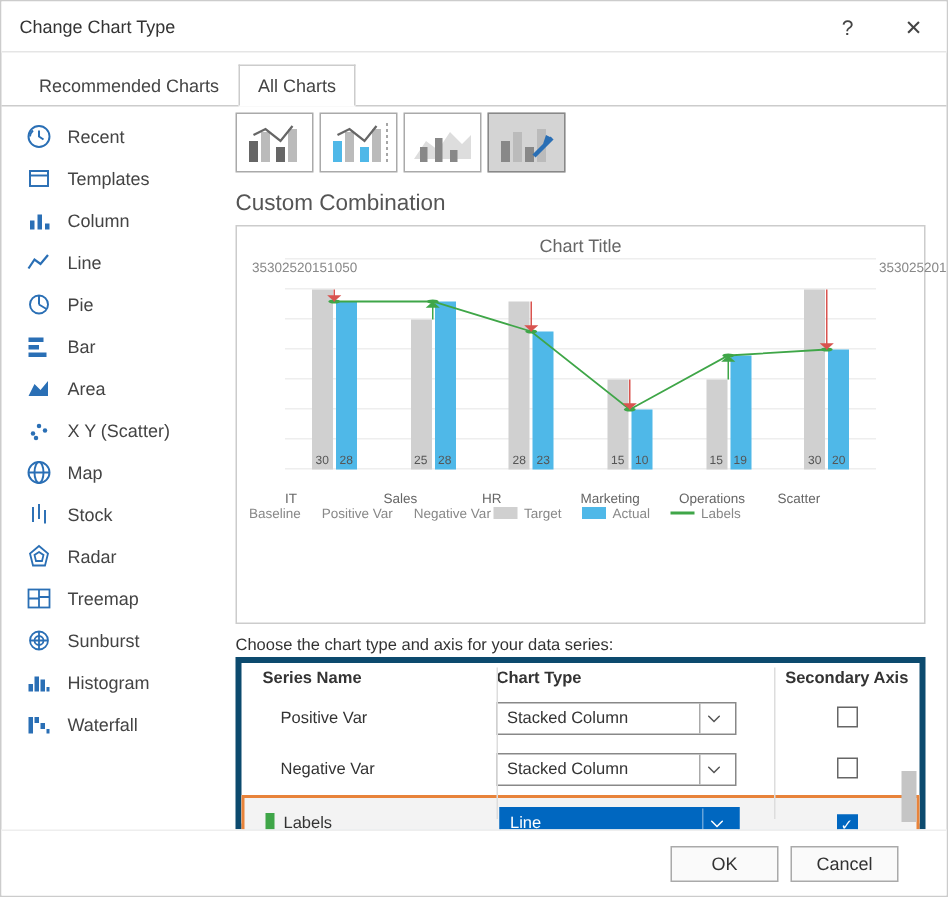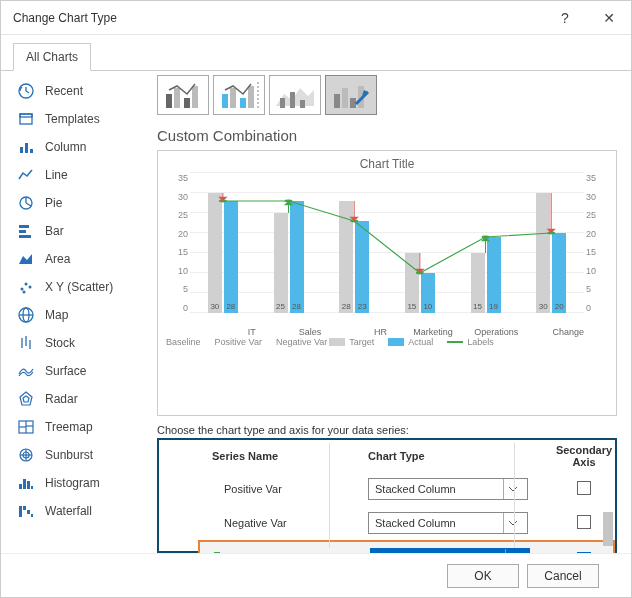--- a/index.html
+++ b/index.html
@@ -18,40 +18,40 @@
   .side-item { display: flex; align-items: center; gap: 10px; padding: 5px 10px 5px 16px; font-size: 12px; color: #444; }
   .side-item .ico { width: 18px; height: 18px; display:flex; align-items:center; justify-content:center; }
   .main { flex: 1; padding: 6px 14px 0 6px; display:flex; flex-direction:column; overflow:hidden; }
   .thumbs { display:flex; gap:4px; margin-bottom:10px; }
   .thumb { width:52px; height:40px; border:1px solid #aaa; background:#fff; display:flex; align-items:center; justify-content:center; }
   .thumb.selected { background:#d4d4d4; border-color:#888; }
   .section-title { font-size:15px; color:#555; margin: 2px 0 6px 0; }
   .preview { border:1px solid #ccc; height:266px; padding:4px 8px 2px 8px; position:relative; }
   .preview-title { text-align:center; font-size:12px; color:#666; margin:2px 0 2px 0; }
   .plot { position:relative; height:140px; margin:0 24px; }
-  .yaxis-l, .yaxis-r { position:absolute; top:0; bottom:0; width:20px; display:flex; flex-direction:column; justify-content:space-between; font-size:9px; color:#888; }
+  .yaxis-l, .yaxis-r { position:absolute; top:0; bottom:0; width:20px; display:flex; flex-direction:row; justify-content:space-between; font-size:9px; color:#888; }
   .yaxis-l { left:-22px; text-align:right; }
   .yaxis-r { right:-22px; text-align:left; }
   .plot-area { position:absolute; left:0; right:0; top:0; bottom:0; }
   .grid-line { position:absolute; left:0; right:0; height:1px; background:#eee; }
   .bars { position:absolute; left:0; right:0; bottom:0; top:0; display:flex; }
   .cat { flex:1; position:relative; display:flex; justify-content:center; align-items:flex-end; }
   .barpair { display:flex; gap:2px; align-items:flex-end; }
   .bar { width:14px; position:relative; }
   .bar-target { background:#d0d0d0; }
   .bar-actual { background:#4fb8e8; }
   .bar-lbl { position:absolute; bottom:2px; left:0; right:0; text-align:center; font-size:8px; color:#555; }
-  .cat-lbl { position:absolute; bottom:-24px; left:0; right:0; text-align:right; font-size:9px; color:#666; }
+  .cat-lbl { position:absolute; bottom:-24px; left:0; right:0; text-align:left; font-size:9px; color:#666; }
   .line-svg { position:absolute; left:0; right:0; top:0; bottom:0; }
   .legend-wrap { display:flex; flex-direction:row; align-items:center; gap:2px; margin-top:24px; }
   .legend-row { display:flex; gap:14px; justify-content:center; font-size:9px; color:#888; }
   .legend-key { display:flex; align-items:center; gap:4px; }
   .swatch { width:16px; height:8px; }
   .instr { font-size:11px; color:#333; margin:8px 0 0 0; }
-  .grid { border:2px solid #0c4a6e; margin-top:2px; position:relative;padding-left:39px; }
+  .grid { border:4px solid #0c4a6e; margin-top:2px; position:relative; }
   .grid-head, .grid-row { display:flex; align-items:center; }
   .grid-head { font-weight:bold; font-size:11px; padding:4px 0; }
   .grid-row { padding:6px 0; }
   .col-name { width:170px; padding-left:14px; display:flex; align-items:center; gap:6px; font-size:11px; }
   .col-type { width:185px; }
   .col-sec { flex:1; text-align:center; }
   .sep { position:absolute; top:3px; bottom:3px; width:1px; background:#ddd; }
   .sep1{ left:170px;} .sep2{ left:355px;}
   .select { display:flex; align-items:center; justify-content:space-between; border:1px solid #888; height:22px; padding:0 6px 0 6px; font-size:11px; background:#fff; width:160px; }
   .select .chev { width:18px; height:100%; border-left:1px solid #aaa; display:flex; align-items:center; justify-content:center; }
@@ -72,20 +72,21 @@
 <div class="window">
   <div class="titlebar">
     <span class="titlebar-title">Change Chart Type</span>
     <div class="title-btns">
       <div class="title-btn">?</div>
       <div class="title-btn">✕</div>
     </div>
   </div>
 
   <div class="tabs">
+    <div class="tab">Recommended Charts</div>
     <div class="tab active">All Charts</div>
   </div>
   <div class="tab-underline"></div>
 
   <div class="body">
     <div class="sidebar" id="sidebar">
         <div class="side-item">
           <span class="ico">
             <svg width="18" height="18" stroke="#2a6fb5" fill="none" stroke-width="1.3">
               <circle cx="9" cy="9" r="7"></circle>
@@ -172,29 +173,20 @@
         </div>
         <div class="side-item">
           <span class="ico">
             <svg width="18" height="18" stroke="#2a6fb5" fill="none" stroke-width="1.3">
               <line x1="5" y1="4" x2="5" y2="14"></line>
               <line x1="9" y1="2" x2="9" y2="12"></line>
               <line x1="13" y1="6" x2="13" y2="15"></line>
             </svg>
           </span>
           <span>Stock</span>
-        </div>
-        <div class="side-item">
-          <span class="ico">
-            <svg width="18" height="18" stroke="#2a6fb5" fill="none" stroke-width="1.2">
-              <path d="M2 12 Q6 4 9 9 T16 7"></path>
-              <path d="M2 14 Q6 8 9 12 T16 10"></path>
-            </svg>
-          </span>
-          <span>Surface</span>
         </div>
         <div class="side-item">
           <span class="ico">
             <svg width="18" height="18" stroke="#2a6fb5" fill="none" stroke-width="1.2">
               <polygon points="9,2 15,7 13,15 5,15 3,7"></polygon>
               <polygon points="9,6 12,8 11,12 7,12 6,8"></polygon>
             </svg>
           </span>
           <span>Radar</span>
         </div>
@@ -377,21 +369,21 @@
                 </div>
                 <div class="cat">
                   <div class="barpair">
                     <div class="bar bar-target" style="height: 120px;">
                       <div class="bar-lbl">30</div>
                     </div>
                     <div class="bar bar-actual" style="height: 80px;">
                       <div class="bar-lbl">20</div>
                     </div>
                   </div>
-                  <div class="cat-lbl">Change</div>
+                  <div class="cat-lbl">Scatter</div>
                 </div>
               </div>
               <svg class="line-svg" viewBox="0 0 100 100" preserveAspectRatio="none" width="100%" height="100%">
                 <polyline points="8.333333333333334,20 25,20 41.66666666666667,34.28571428571429 58.333333333333336,71.42857142857143 75,45.714285714285715 91.66666666666667,42.85714285714286" stroke="#3fa648" fill="none" stroke-width="1.2" vector-effect="non-scaling-stroke"></polyline>
                 <circle cx="8.333333333333334" cy="20" r="1" fill="#3fa648"></circle>
                 <circle cx="25" cy="20" r="1" fill="#3fa648"></circle>
                 <circle cx="41.66666666666667" cy="34.28571428571429" r="1" fill="#3fa648"></circle>
                 <circle cx="58.333333333333336" cy="71.42857142857143" r="1" fill="#3fa648"></circle>
                 <circle cx="75" cy="45.714285714285715" r="1" fill="#3fa648"></circle>
                 <circle cx="91.66666666666667" cy="42.85714285714286" r="1" fill="#3fa648"></circle>

